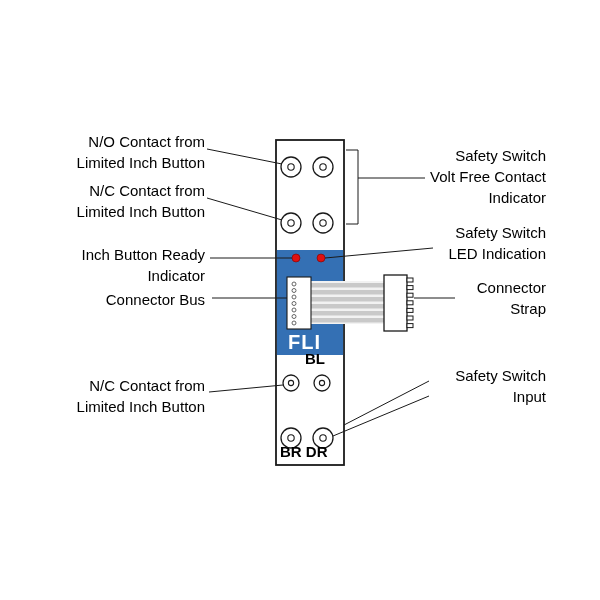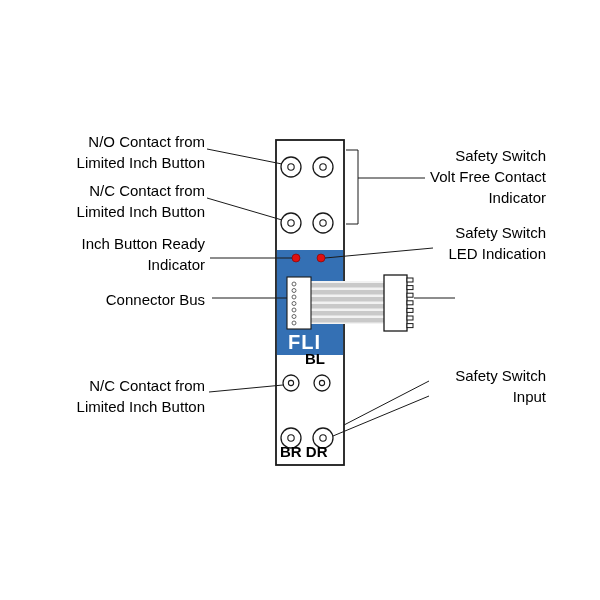--- a/index.html
+++ b/index.html
@@ -133,31 +133,33 @@
     <line x1="433" y1="248" x2="325" y2="258" stroke="#1A1A1A" stroke-width="1"></line>
     <line x1="455" y1="298" x2="414" y2="298" stroke="#1A1A1A" stroke-width="1"></line>
     <line x1="429" y1="381" x2="344" y2="425" stroke="#1A1A1A" stroke-width="1"></line>
     <line x1="429" y1="396" x2="333" y2="436" stroke="#1A1A1A" stroke-width="1"></line>
   </svg>
 
   <div class="label left-side" style="top:131px;">N/O Contact from
 Limited Inch Button</div>
   <div class="label left-side" style="top:180px;">N/C Contact from
 Limited Inch Button</div>
-  <div class="label left-side" style="top:233px;">Inch Button Ready
+  <div class="label left-side" style="top:244px;">Inch Button Ready
 Indicator</div>
   <div class="label left-side" style="top:289px;margin-left:44px;">Connector Bus</div>
   <div class="label left-side" style="top:375px;">N/C Contact from
 Limited Inch Button</div>
 
   <div class="label right-side" style="top:145px;">Safety Switch
 Volt Free Contact
 Indicator</div>
   <div class="label right-side" style="top:222px;">Safety Switch
 LED Indication</div>
+  <div class="label right-side" style="top:277px;">Connector
+Strap</div>
   <div class="label right-side" style="top:365px;">Safety Switch
 Input</div>
 
   <div class="fli-text" style="left:288px; top:331px;">FLI</div>
   <div class="module-text" style="left:305px; top:350px;">BL</div>
   <div class="module-text" style="left:280px; top:399px;margin-top:44px;">BR DR</div>
 
 </div>
 
 </body></html>

